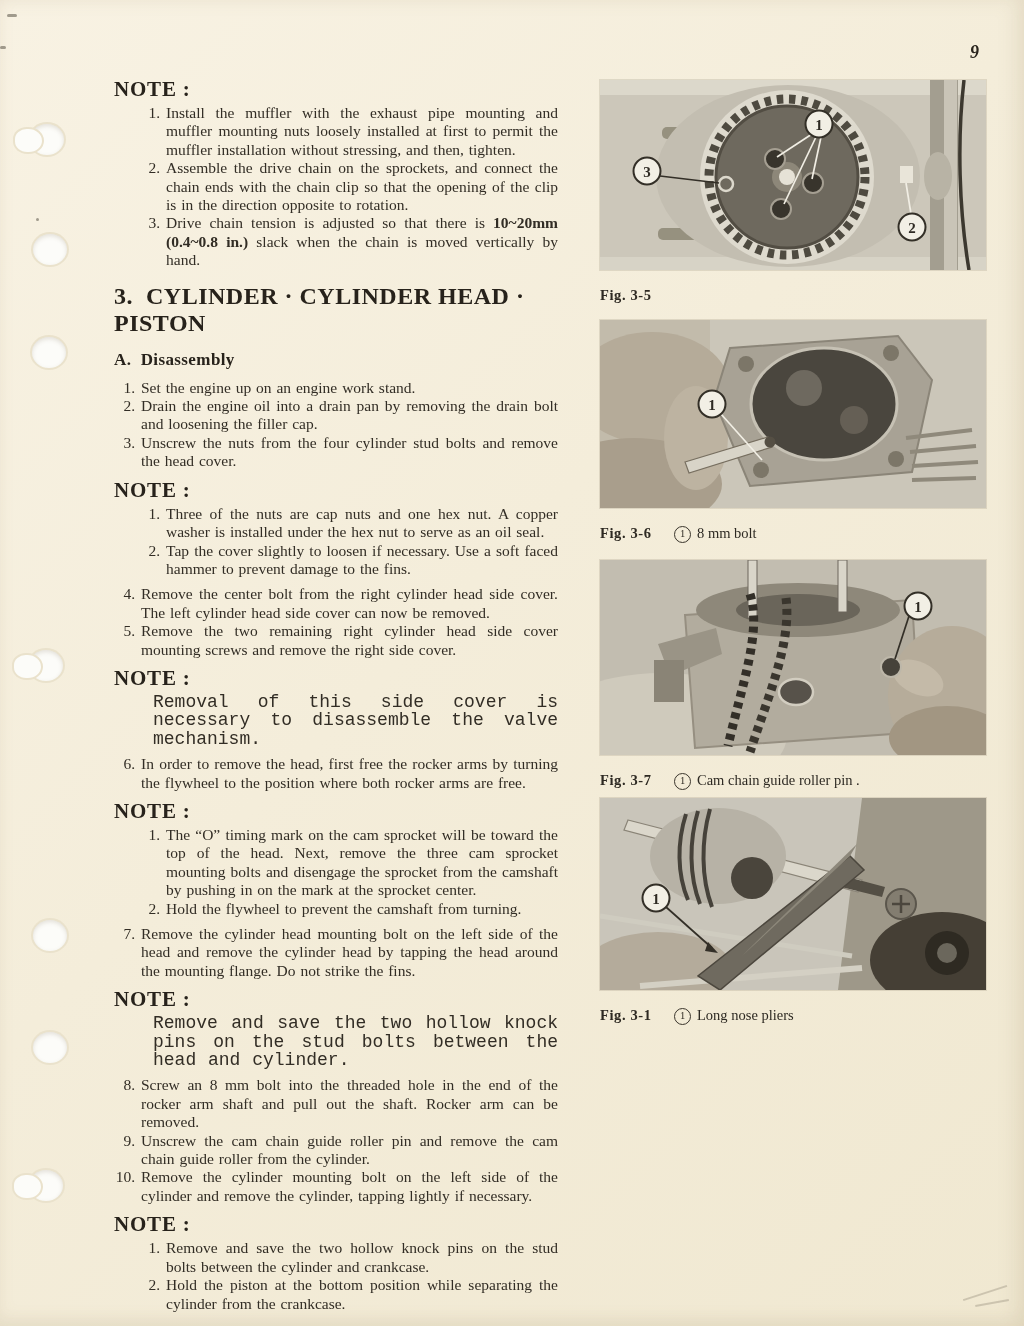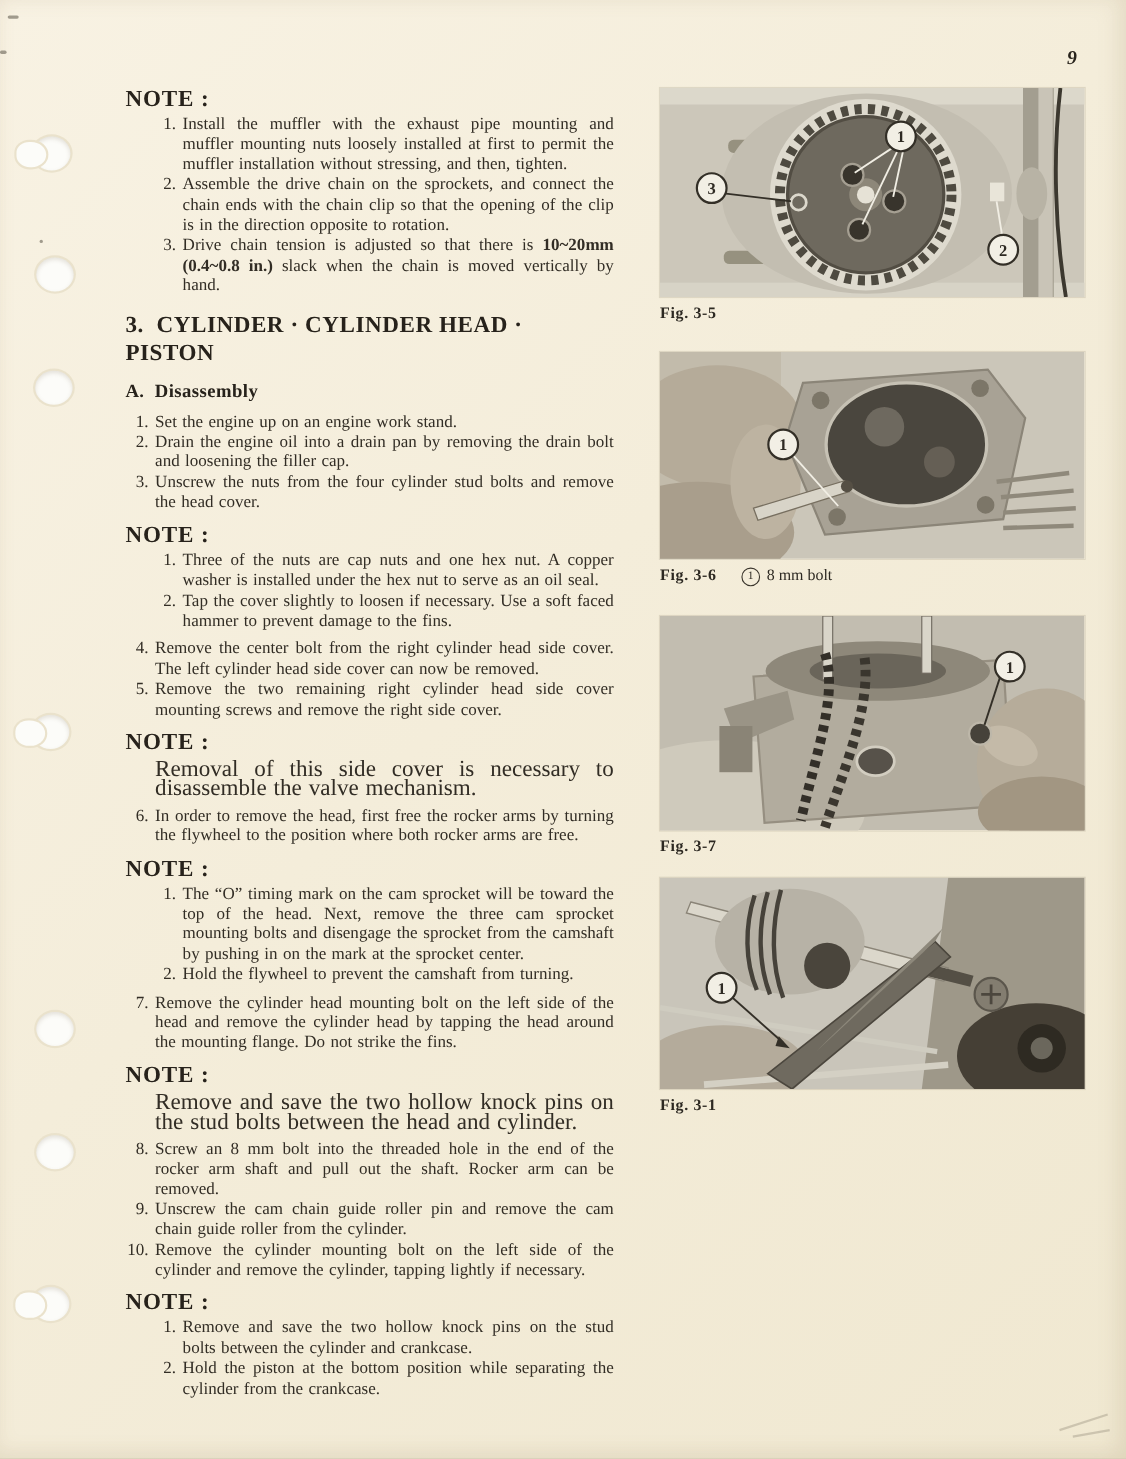--- a/index.html
+++ b/index.html
@@ -14,35 +14,35 @@
         box-shadow:0 0 0 2px #eae2cc, inset 0 2px 4px rgba(120,108,84,.18);}
   .hole.torn::before{content:"";position:absolute;left:-15px;top:5px;width:27px;height:23px;
         background:#fcfcf9;border-radius:46% 54% 52% 48%;box-shadow:0 0 0 2px #eae2cc;}
   .speck{position:absolute;background:#5a5347;border-radius:2px;opacity:.55;}
   .scribble{position:absolute;width:46px;height:1.5px;background:#8a8070;opacity:.35;}
   
   .page-number{position:absolute;top:42px;left:970px;font-size:18px;font-weight:700;font-style:italic;color:#28231c;}
   
   .left-col{position:absolute;left:114px;top:76px;width:444px;}
   .block{margin-bottom:7px;}
-  .heading{font-size:21px;font-weight:700;letter-spacing:.5px;margin:13px 0 13px;color:#27221b;}
+  .heading{font-size:24px;font-weight:700;letter-spacing:.5px;margin:13px 0 13px;color:#27221b;}
   .subheading{font-size:17px;font-weight:700;letter-spacing:.4px;margin:0 0 9px;color:#27221b;}
   .note-label{font-size:21px;font-weight:700;letter-spacing:.8px;margin:1px 0 2px;color:#27221b;}
   .item{display:flex;font-size:15.5px;line-height:18.4px;word-spacing:1px;}
   .item .num{flex:none;width:21px;text-align:right;padding-right:6px;}
   .item.sub{margin-left:25px;}
   .txt{flex:1;text-align:justify;}
-  .note-paragraph{margin-left:27px;font-size:21px;line-height:18.4px;text-align:justify;word-spacing:1px;}
+  .note-paragraph{margin-left:39px;font-size:18px;line-height:18.4px;text-align:justify;word-spacing:1px;font-family:Liberation Mono, monospace;}
   b{font-weight:700;}
   
   .right-col{position:absolute;left:600px;top:80px;width:386px;height:1240px;}
   .figure{position:absolute;left:0;width:386px;}
   .photo{box-shadow:0 0 0 1px rgba(120,110,88,.18);}
   .photo svg{display:block;}
-  .caption{display:flex;margin-top:6px;font-size:14.5px;line-height:19px;color:#2d2922;}
+  .caption{display:flex;margin-top:16px;font-size:14.5px;line-height:19px;color:#2d2922;}
   .fig-label{flex:none;width:74px;font-weight:700;letter-spacing:.6px;}
   .cap-lines{flex:1;}
   .cap-line{display:block;}
   .cnum{display:inline-block;width:15px;height:15px;border:1.2px solid #3a352c;border-radius:50%;
         text-align:center;font-size:10.5px;line-height:14px;vertical-align:1.5px;}
   .cap-text{margin-left:6px;}
   .cap-gap{display:inline-block;width:84px;}
 </style>
 </head>
 <body>
@@ -283,20 +283,23 @@
           <ellipse cx="318" cy="118" rx="27" ry="16" fill="#c4baa8" transform="rotate(25 318 118)"></ellipse>
           <ellipse cx="347" cy="178" rx="58" ry="32" fill="#a29682"></ellipse>
           <circle cx="291" cy="107" r="10" fill="#46423a" stroke="#bdb7a9" stroke-width="2"></circle>
           <line x1="309" y1="56" x2="295" y2="99" stroke="#332f27" stroke-width="1.7"></line>
           <circle cx="318" cy="46" r="13.5" fill="#f2efe5" stroke="#332f27" stroke-width="2"></circle>
           <text x="318" y="51.5" font-family="Liberation Serif, DejaVu Serif, serif" font-size="15" font-weight="bold" fill="#2e2a23" text-anchor="middle">1</text>
         </svg>
       </div>
       <div class="caption">
         <span class="fig-label">Fig. 3-7</span>
+        <span class="cap-lines">
+          <span class="cap-line"><span class="cnum">1</span><span class="cap-text">Cam chain guide roller pin .</span></span>
+        </span>
       </div>
     </figure>
 
     <figure class="figure" style="top:718px;margin:0;">
       <div class="photo">
         <svg width="386" height="192" viewBox="0 0 386 192">
           <rect width="386" height="192" fill="#c9c5ba"></rect>
           <ellipse cx="58" cy="172" rx="75" ry="38" fill="#b4ab9b"></ellipse>
           <polygon points="262,0 386,0 386,192 238,192 252,80" fill="#9e9889"></polygon>
           <ellipse cx="342" cy="162" rx="72" ry="48" fill="#453f35"></ellipse>
@@ -317,17 +320,20 @@
           <polygon points="250,58 264,72 120,192 98,178" fill="#6f6a5f" stroke="#4c473e" stroke-width="1.5"></polygon>
           <polygon points="250,58 257,46 152,148 142,158" fill="#8d887b"></polygon>
           <line x1="66" y1="109" x2="112" y2="150" stroke="#332f27" stroke-width="1.7"></line>
           <polygon points="108,144 118,155 105,153" fill="#332f27"></polygon>
           <circle cx="56" cy="100" r="13.5" fill="#f2efe5" stroke="#332f27" stroke-width="2"></circle>
           <text x="56" y="105.5" font-family="Liberation Serif, DejaVu Serif, serif" font-size="15" font-weight="bold" fill="#2e2a23" text-anchor="middle">1</text>
         </svg>
       </div>
       <div class="caption">
         <span class="fig-label">Fig. 3-1</span>
+        <span class="cap-lines">
+          <span class="cap-line"><span class="cnum">1</span><span class="cap-text">Long nose pliers</span></span>
+        </span>
       </div>
     </figure>
 
   </div>
 </div>
 
 </body></html>

